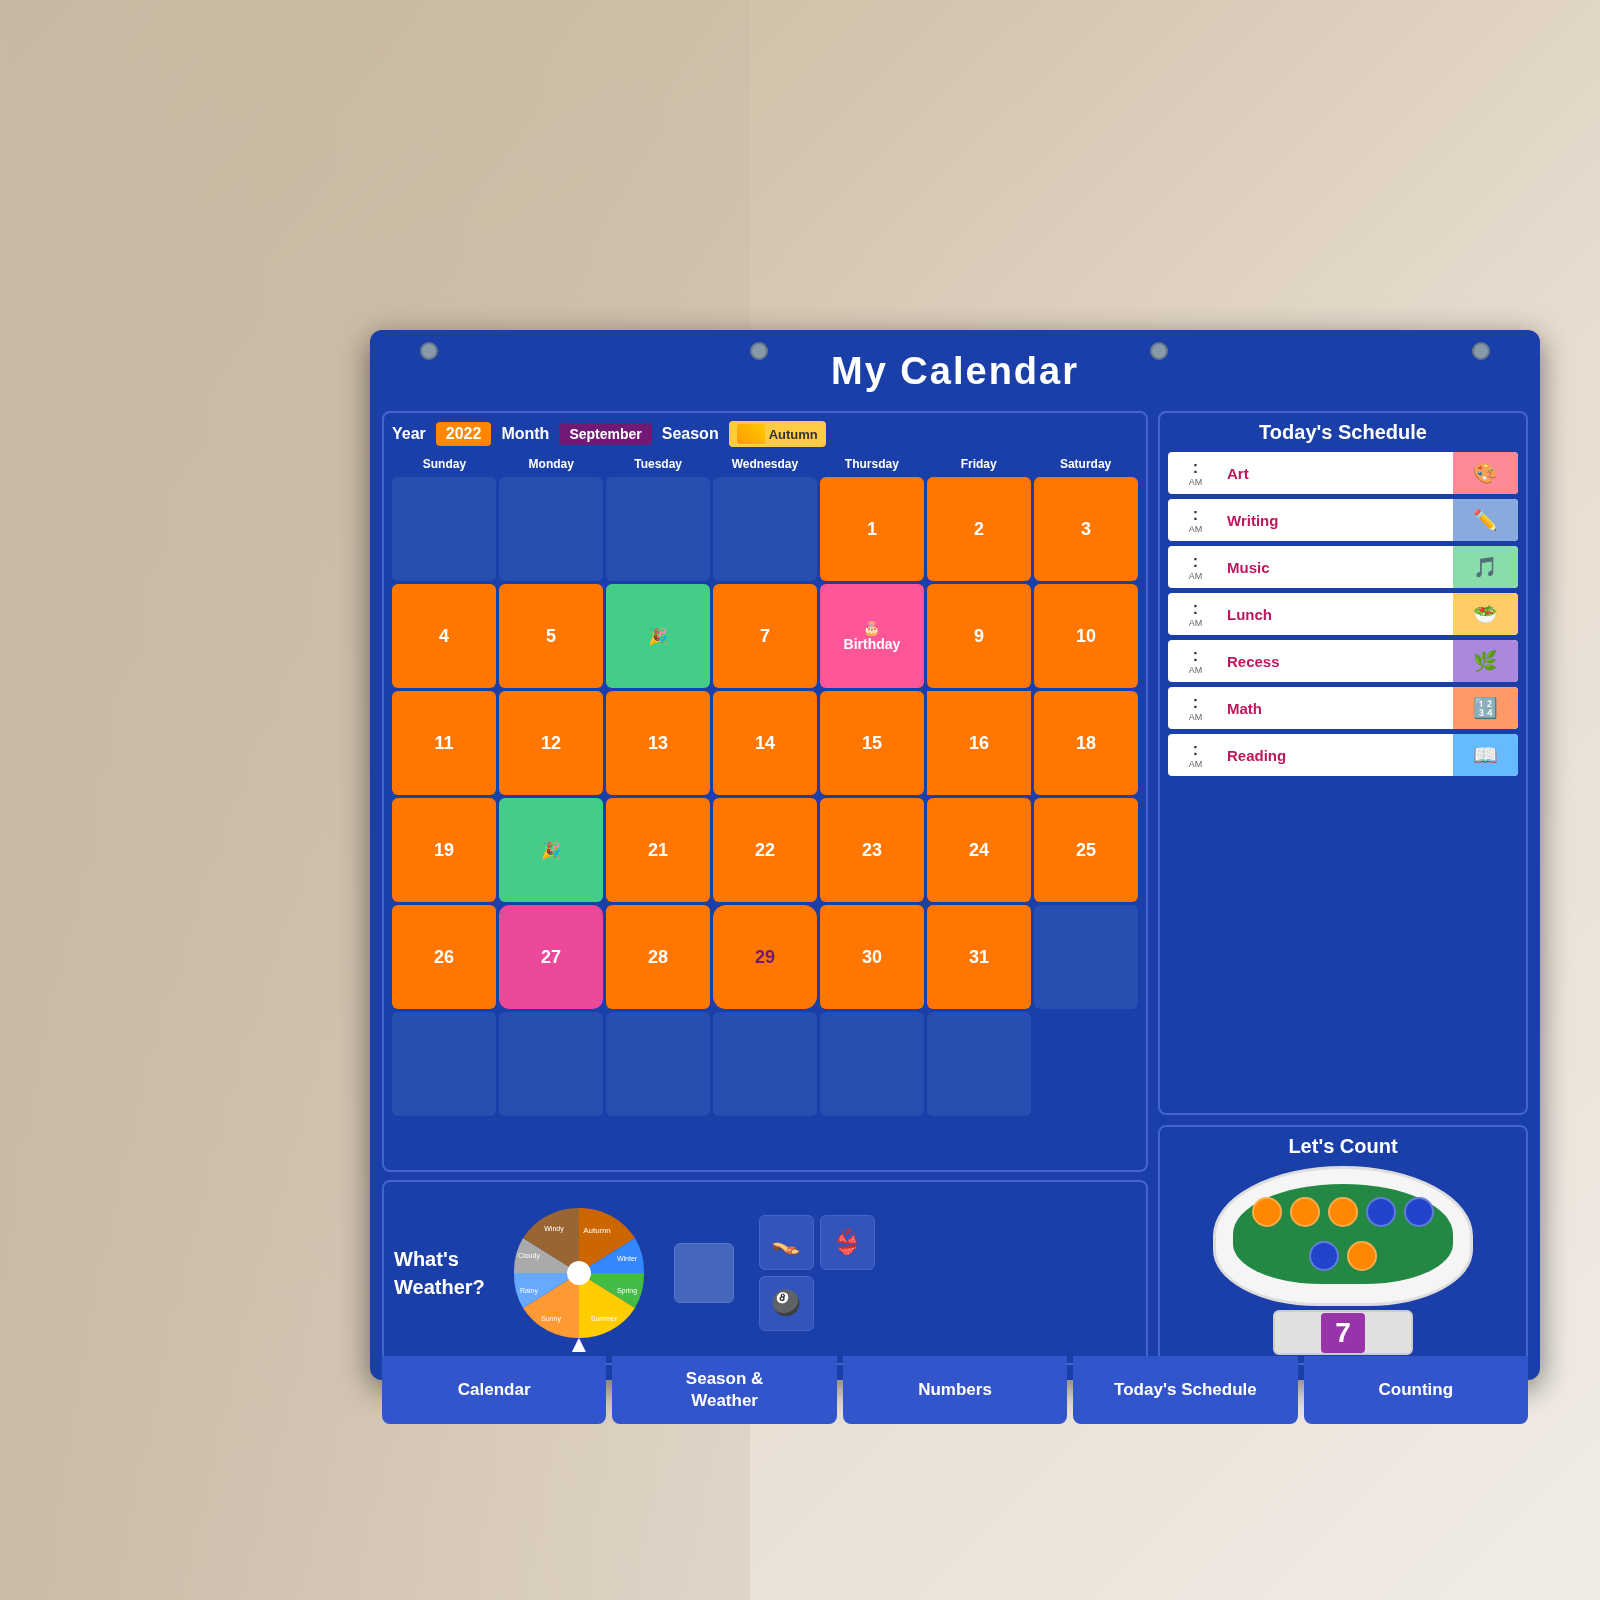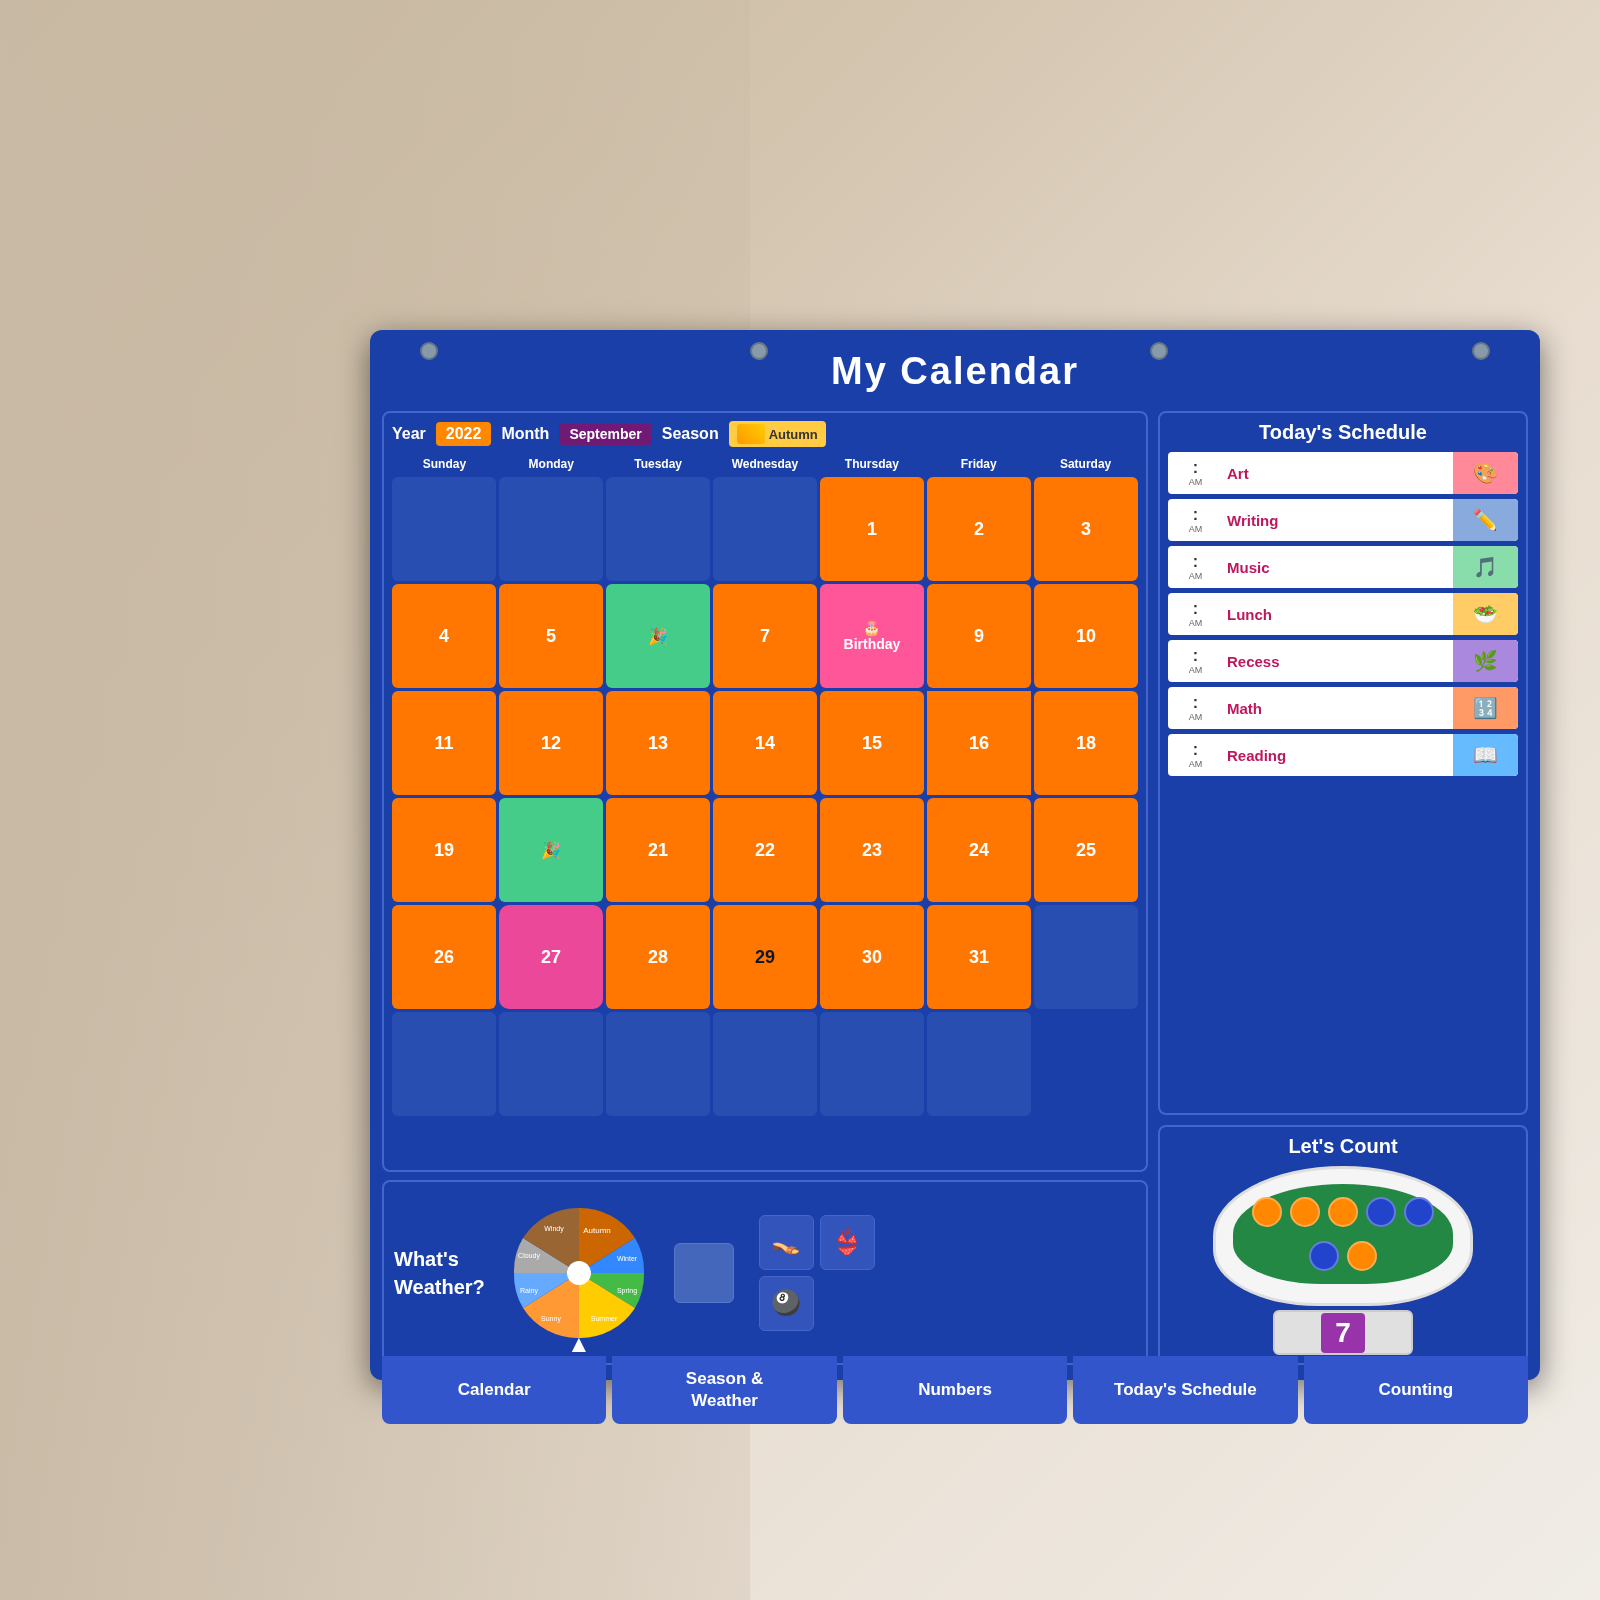--- a/index.html
+++ b/index.html
@@ -501,21 +501,21 @@
               </div>
             </div>
             <div class="cal-cell" style="background: rgb(255, 119, 0); font-size: 18px; font-weight: bold; color: white; min-height: 38px; border-radius: 6px; display: flex; align-items: center; justify-content: center;">21</div>
             <div class="cal-cell" style="background: rgb(255, 119, 0); font-size: 18px; font-weight: bold; color: white; min-height: 38px; border-radius: 6px; display: flex; align-items: center; justify-content: center;">22</div>
             <div class="cal-cell" style="background: rgb(255, 119, 0); font-size: 18px; font-weight: bold; color: white; min-height: 38px; border-radius: 6px; display: flex; align-items: center; justify-content: center;">23</div>
             <div class="cal-cell" style="background: rgb(255, 119, 0); font-size: 18px; font-weight: bold; color: white; min-height: 38px; border-radius: 6px; display: flex; align-items: center; justify-content: center;">24</div>
             <div class="cal-cell" style="background: rgb(255, 119, 0); font-size: 18px; font-weight: bold; color: white; min-height: 38px; border-radius: 6px; display: flex; align-items: center; justify-content: center;">25</div>
             <div class="cal-cell" style="background: rgb(255, 119, 0); font-size: 18px; font-weight: bold; color: white; min-height: 38px; border-radius: 6px; display: flex; align-items: center; justify-content: center;">26</div>
             <div class="cal-cell" style="background: #ec4899; font-size: 18px; font-weight: bold; color: white; min-height: 38px; border-radius: 10px; display: flex; align-items: center; justify-content: center;">27</div>
             <div class="cal-cell" style="background: rgb(255, 119, 0); font-size: 18px; font-weight: bold; color: white; min-height: 38px; border-radius: 6px; display: flex; align-items: center; justify-content: center;">28</div>
-            <div class="cal-cell" style="background: rgb(255, 119, 0); font-size: 18px; font-weight: bold; color: #0f172a; min-height: 38px; border-radius: 6px; display: flex; align-items: center; justify-content: center;">29</div>
+            <div class="cal-cell" style="background: rgb(255, 119, 0); font-size: 18px; font-weight: bold; color: #701a75; min-height: 38px; border-radius: 13px; display: flex; align-items: center; justify-content: center;">29</div>
             <div class="cal-cell" style="background: rgb(255, 119, 0); font-size: 18px; font-weight: bold; color: white; min-height: 38px; border-radius: 6px; display: flex; align-items: center; justify-content: center;">30</div>
             <div class="cal-cell" style="background: rgb(255, 119, 0); font-size: 18px; font-weight: bold; color: white; min-height: 38px; border-radius: 6px; display: flex; align-items: center; justify-content: center;">31</div>
             <div class="cal-cell" style="background: rgba(100, 140, 220, 0.2); min-height: 38px; border-radius: 6px; display: flex; align-items: center; justify-content: center;"></div>
             <div class="cal-cell" style="background: rgba(100, 140, 220, 0.2); min-height: 38px; border-radius: 6px; display: flex; align-items: center; justify-content: center;"></div>
             <div class="cal-cell" style="background: rgba(100, 140, 220, 0.2); min-height: 38px; border-radius: 6px; display: flex; align-items: center; justify-content: center;"></div>
             <div class="cal-cell" style="background: rgba(100, 140, 220, 0.2); min-height: 38px; border-radius: 6px; display: flex; align-items: center; justify-content: center;"></div>
             <div class="cal-cell" style="background: rgba(100, 140, 220, 0.2); min-height: 38px; border-radius: 6px; display: flex; align-items: center; justify-content: center;"></div>
             <div class="cal-cell" style="background: rgba(100, 140, 220, 0.2); min-height: 38px; border-radius: 6px; display: flex; align-items: center; justify-content: center;"></div>
             <div class="cal-cell" style="background: rgba(100, 140, 220, 0.2); min-height: 38px; border-radius: 6px; display: flex; align-items: center; justify-content: center;"></div>
           </div>

